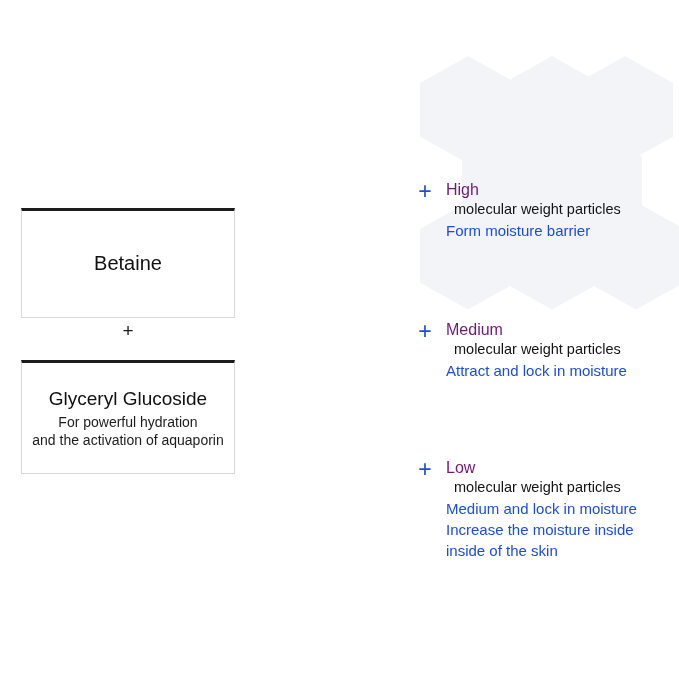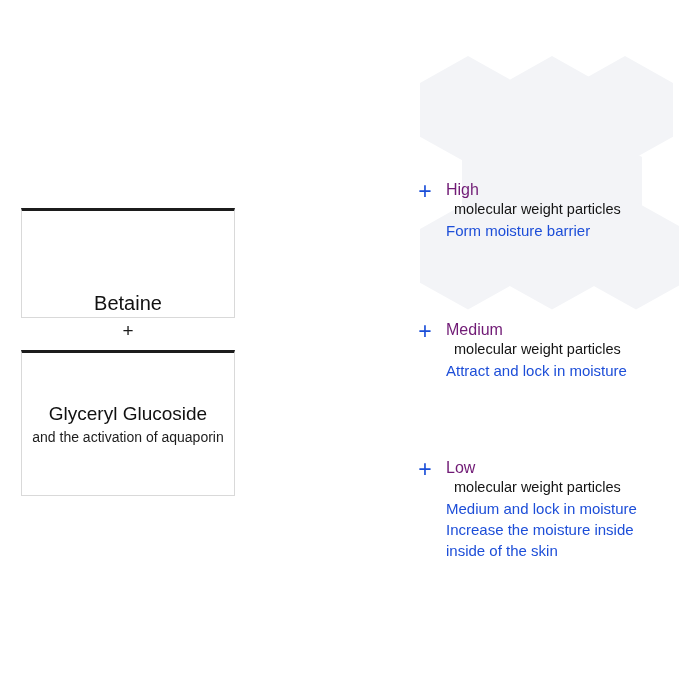--- a/index.html
+++ b/index.html
@@ -113,22 +113,22 @@
     box-sizing: border-box;
     background: #ffffff;
     border: 1px solid #d9d9d9;
     border-top: 3px solid #1c1c1c;
     display: flex;
     flex-direction: column;
     align-items: center;
     justify-content: center;
     text-align: center;
   }
-  #box-betaine { top: 208px; height: 110px; justify-content: flex-end; }
-  #box-glyceryl { top: 350px; height: 146px; }
+  #box-betaine { top: 208px; height: 110px; }
+  #box-glyceryl { top: 360px; height: 114px; }
 
   .ing-title {
     color: #111111;
     font-size: 20px;
     line-height: 24px;
     margin-bottom: 2px;
   }
   #box-glyceryl .ing-title { font-size: 19px; }
   .ing-sub {
     color: #1d1d1d;
@@ -209,20 +209,21 @@
 
 
   <div class="ing-box" id="box-betaine">
     <div class="ing-title">Betaine</div>
   </div>
 
   <div class="box-plus">+</div>
 
   <div class="ing-box" id="box-glyceryl">
     <div class="ing-title">Glyceryl Glucoside</div>
+    <div class="ing-sub">For powerful hydration</div>
     <div class="ing-sub">and the activation of aquaporin</div>
   </div>
 
   <div class="benefit" id="benefit-high">
     <div class="benefit-plus">+</div>
     <div class="benefit-body">
       <div class="benefit-grade">High</div>
       <div class="benefit-mw">molecular weight particles</div>
       <div class="benefit-line">Form moisture barrier</div>
     </div>

